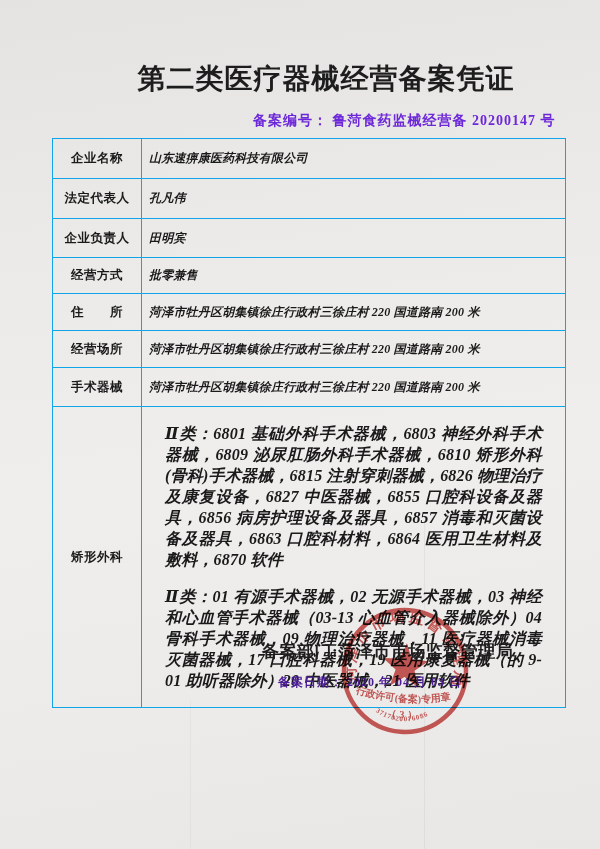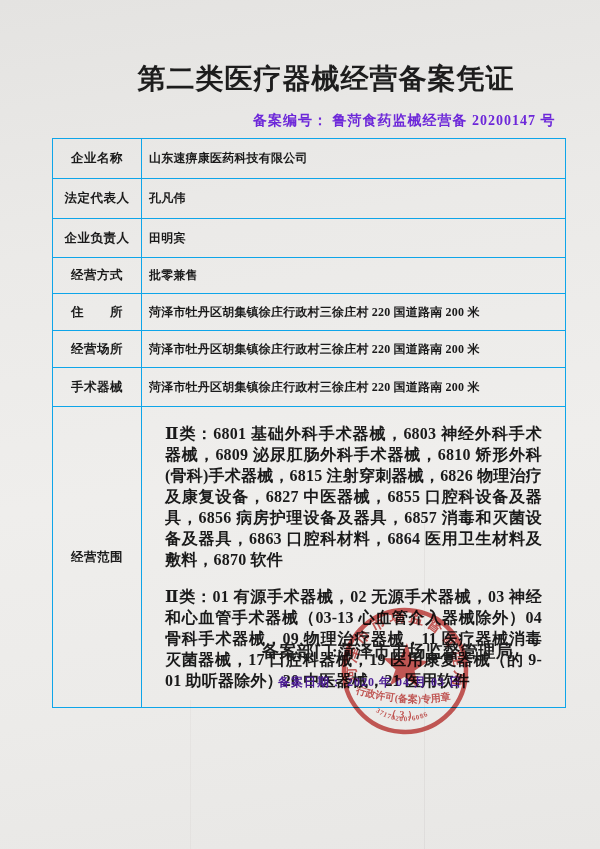--- a/index.html
+++ b/index.html
@@ -24,21 +24,21 @@
     white-space:nowrap;
   }
   table.info{
     position:absolute;left:52px;top:138px;width:495px;
     border-collapse:collapse;table-layout:fixed;
   }
   table.info td{
     border:1px solid #0ea5e9;color:#1a1a1a;font-weight:700;
   }
   td.lbl{width:86px;text-align:center;font-size:12.5px;letter-spacing:0.5px;}
-  td.val{width:409px;font-size:12px;padding:0 7px;letter-spacing:0.2px;}
+  td.val{width:409px;font-size:12px;padding:0 7px;letter-spacing:0.2px;font-style:italic;}
   tr.r0{height:40px;}tr.r1{height:40px;}tr.r2{height:39px;}tr.r3{height:36px;}
   tr.r4{height:37px;margin-left:12px;}tr.r5{height:37px;}tr.r6{height:39px;}tr.r7{height:156px;}
   td.scope{vertical-align:middle;}
   .scope-p{font-size:16px;line-height:21px;text-align:justify;margin:16px;}
   .footer-dept{
     position:absolute;top:640px;left:262px;white-space:nowrap;
     font-size:17px;font-weight:700;letter-spacing:0.5px;color:#1e1e1e;
   }
   .footer-date{
     position:absolute;top:674px;left:278px;white-space:nowrap;
@@ -83,21 +83,21 @@
       </tr>
       <tr class="r5">
         <td class="lbl">经营场所</td>
         <td class="val">菏泽市牡丹区胡集镇徐庄行政村三徐庄村 220 国道路南 200 米</td>
       </tr>
       <tr class="r6">
         <td class="lbl">手术器械</td>
         <td class="val">菏泽市牡丹区胡集镇徐庄行政村三徐庄村 220 国道路南 200 米</td>
       </tr>
       <tr class="r7">
-        <td class="lbl">经营范围</td>
+        <td class="lbl">矫形外科</td>
         <td class="val scope">
           <p class="scope-p">Ⅱ类：6801 基础外科手术器械，6803 神经外科手术器械，6809 泌尿肛肠外科手术器械，6810 矫形外科(骨科)手术器械，6815 注射穿刺器械，6826 物理治疗及康复设备，6827 中医器械，6855 口腔科设备及器具，6856 病房护理设备及器具，6857 消毒和灭菌设备及器具，6863 口腔科材料，6864 医用卫生材料及敷料，6870 软件</p>
           <p class="scope-p">Ⅱ类：01 有源手术器械，02 无源手术器械，03 神经和心血管手术器械（03-13 心血管介入器械除外）04 骨科手术器械，09 物理治疗器械，11 医疗器械消毒灭菌器械，17 口腔科器械，19 医用康复器械（的 9-01 助听器除外）20 中医器械，21 医用软件</p>
         </td>
       </tr>
     </tbody>
   </table>
 
   <div class="footer-dept">备案部门:菏泽市市场监督管理局</div>
   <div class="footer-date">备案日期： 2020 年 04 月 03 日</div>

